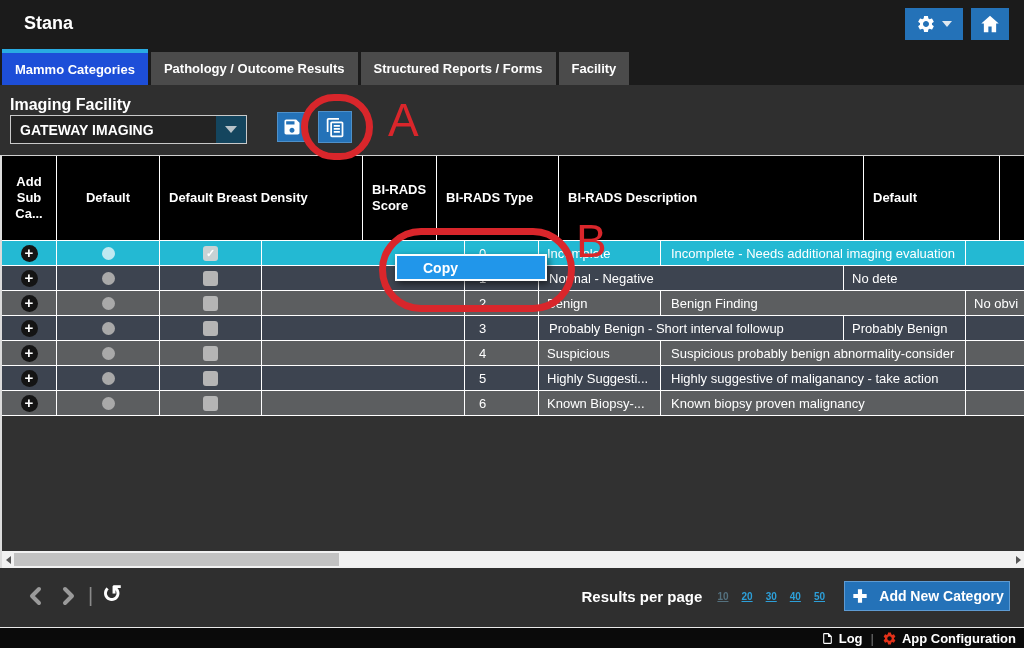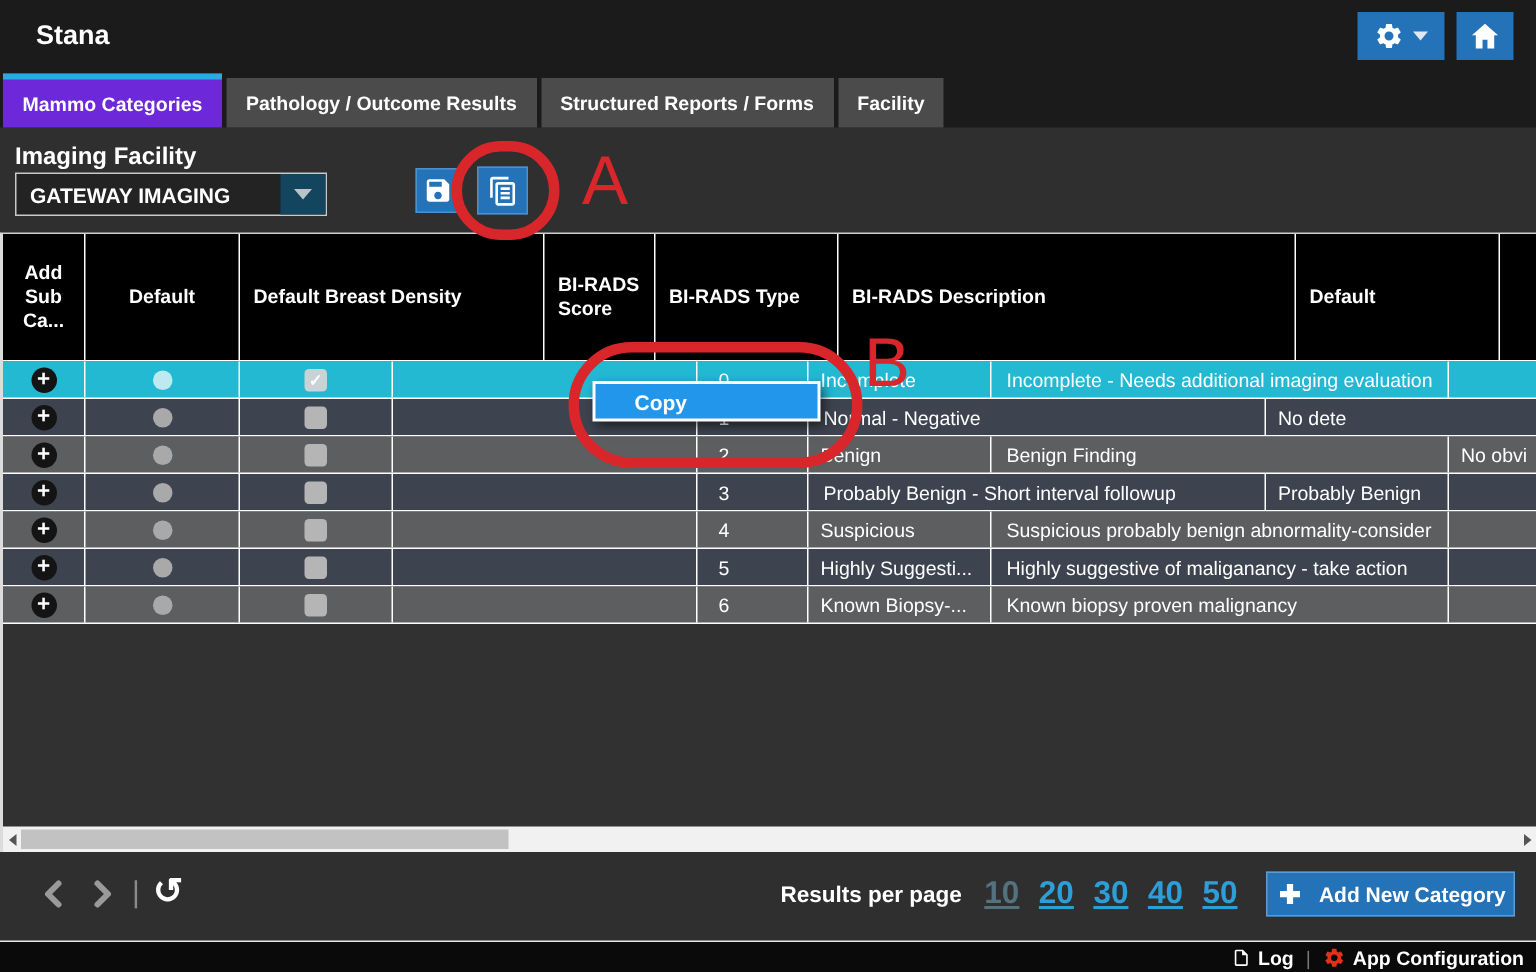--- a/index.html
+++ b/index.html
@@ -10,25 +10,25 @@
   .top-header { position:absolute; top:0; left:0; width:1024px; height:48px; background:#1b1b1b; }
   .app-title { position:absolute; left:24px; top:13px; color:#fff; font-size:18px; font-weight:bold; }
   .hdr-btn { position:absolute; top:8px; height:32px; background:#2472b8; border:none; display:flex; align-items:center; justify-content:center; gap:6px; cursor:pointer; }
   .btn-gear { left:905px; width:58px; }
   .btn-home { left:971px; width:38px; }
   .caret { width:0; height:0; border-left:5px solid transparent; border-right:5px solid transparent; border-top:6px solid #dfe8ef; }
 
   
   .tabbar { position:absolute; top:48px; left:0; width:1024px; height:37px; background:#1b1b1b; display:flex; align-items:flex-end; padding-left:2px; gap:3px; }
   .tab { height:33px; background:#4b4b4b; color:#fff; font-size:13px; font-weight:bold; display:flex; align-items:center; padding:0 13px; cursor:pointer; white-space:nowrap; }
-  .tab.active { height:36px; background:#6d28d9; border-top:4px solid #29abe2;align-items:center; }
+  .tab.active { height:36px; background:#1d4ed8; border-top:4px solid #29abe2;align-items:center; }
 
   
   .facility-label { position:absolute; left:10px; top:96px; color:#fff; font-size:16px; font-weight:bold; }
-  .facility-select { position:absolute; left:10px; top:115px; width:208px; height:29px; border:1px solid #c9c9c9; background:#232323; display:flex; cursor:pointer; }
+  .facility-select { position:absolute; left:10px; top:115px; width:237px; height:29px; border:1px solid #c9c9c9; background:#232323; display:flex; cursor:pointer; }
   .facility-value { flex:1; color:#fff; font-size:14px; font-weight:bold; display:flex; align-items:center; padding-left:9px; }
   .facility-arrow { width:30px; background:#14455e; display:flex; align-items:center; justify-content:center; }
   .facility-arrow .tri { width:0; height:0; border-left:6px solid transparent; border-right:6px solid transparent; border-top:7px solid #b9c3c9; }
   .sq-btn { position:absolute; background:#2472b8; border:1px solid #4e90c9; display:flex; align-items:center; justify-content:center; cursor:pointer; }
   .btn-save { left:277px; top:112px; width:30px; height:30px; }
   .btn-copy { left:318px; top:111px; width:34px; height:32px; }
 
   
   .ellipse { position:absolute; border:7px solid #d9262b; border-radius:50%; pointer-events:none; z-index:60; }
   .ellipse-a { left:301px; top:94px; width:72px; height:66px; border-radius:36px; }
@@ -71,21 +71,21 @@
   .menu-item { height:23px; background:#2196ea; color:#fff; font-size:14px; font-weight:bold; display:flex; align-items:center; padding-left:26px; cursor:pointer; }
 
   
   .toolbar { position:absolute; left:0; top:568px; width:1024px; height:59px; background:#2f2f2f; }
   .nav-icon { position:absolute; top:16px; width:24px; height:24px; cursor:pointer; }
   .chev-left { left:24px; } .chev-right { left:56px; }
   .tb-divider { position:absolute; left:88px; top:16px; color:#8a8a8a; font-size:20px; }
   .undo-icon { position:absolute; left:102px; top:12px; color:#fff; font-size:24px; font-weight:bold; cursor:pointer; }
   .results-group { position:absolute; right:14px; top:13px; display:flex; align-items:center; gap:13px; }
   .results-label { color:#fff; font-size:15px; font-weight:bold; margin-right:2px; }
-  .page-link { color:#2d9fd8; font-size:21px; font-weight:bold; text-decoration:underline; cursor:pointer; }
+  .page-link { color:#2d9fd8; font-size:10px; font-weight:bold; text-decoration:underline; cursor:pointer; }
   .page-link.muted { color:#54717f; }
   .add-btn { margin-left:6px; width:166px; height:30px; background:#2472b8; border:1px solid #5e9bd2; color:#fff; font-size:14px; font-weight:bold; display:flex; align-items:center; justify-content:center; gap:9px; cursor:pointer; }
 
   .bottom-line { position:absolute; left:0; top:627px; width:1024px; height:1px; background:#e8e8e8; }
 
   
   .footer { position:absolute; left:0; top:628px; width:1024px; height:20px; background:#0a0a0a; display:flex; align-items:center; justify-content:flex-end; gap:8px; padding-right:8px; }
   .footer-item { display:flex; align-items:center; gap:5px; color:#fff; font-size:13px; font-weight:bold; cursor:pointer; }
   .footer-sep { color:#777; font-size:13px; }
 

